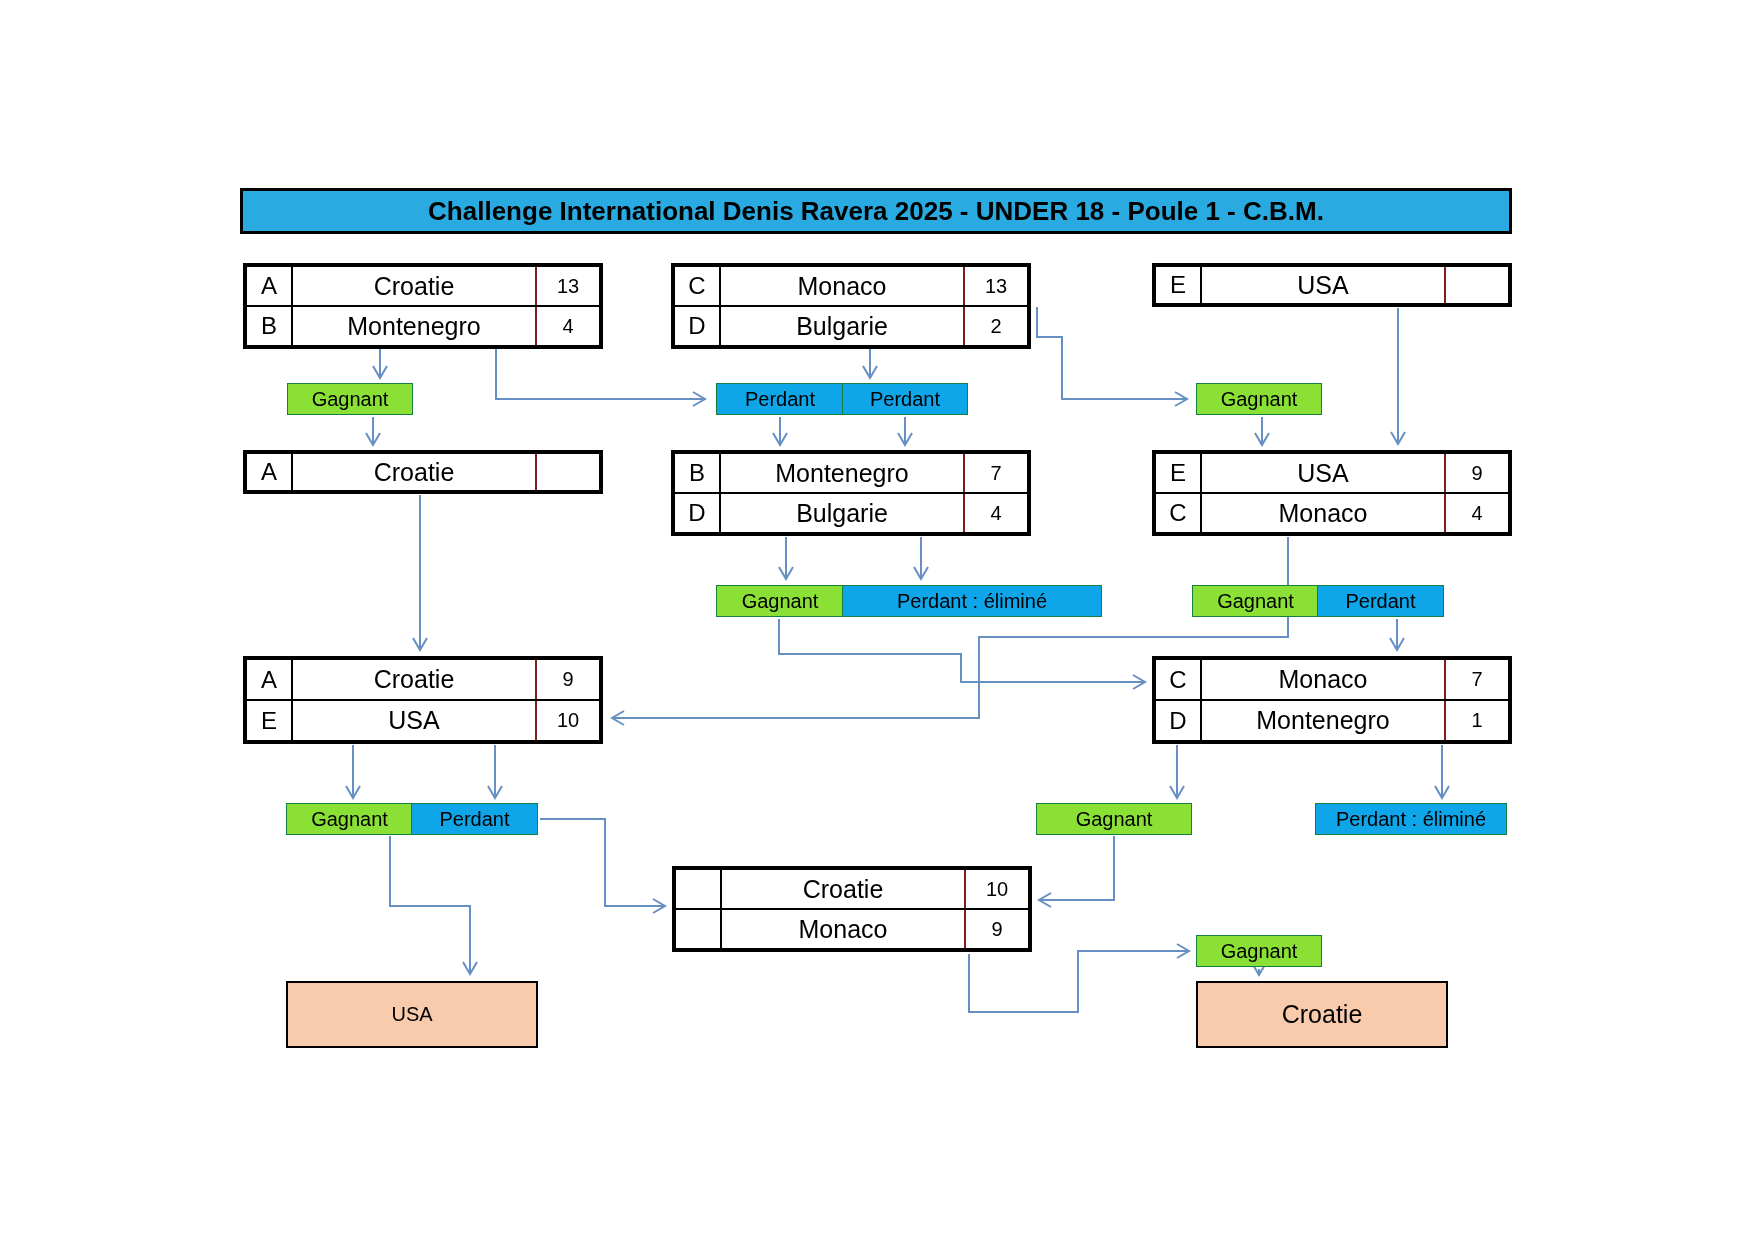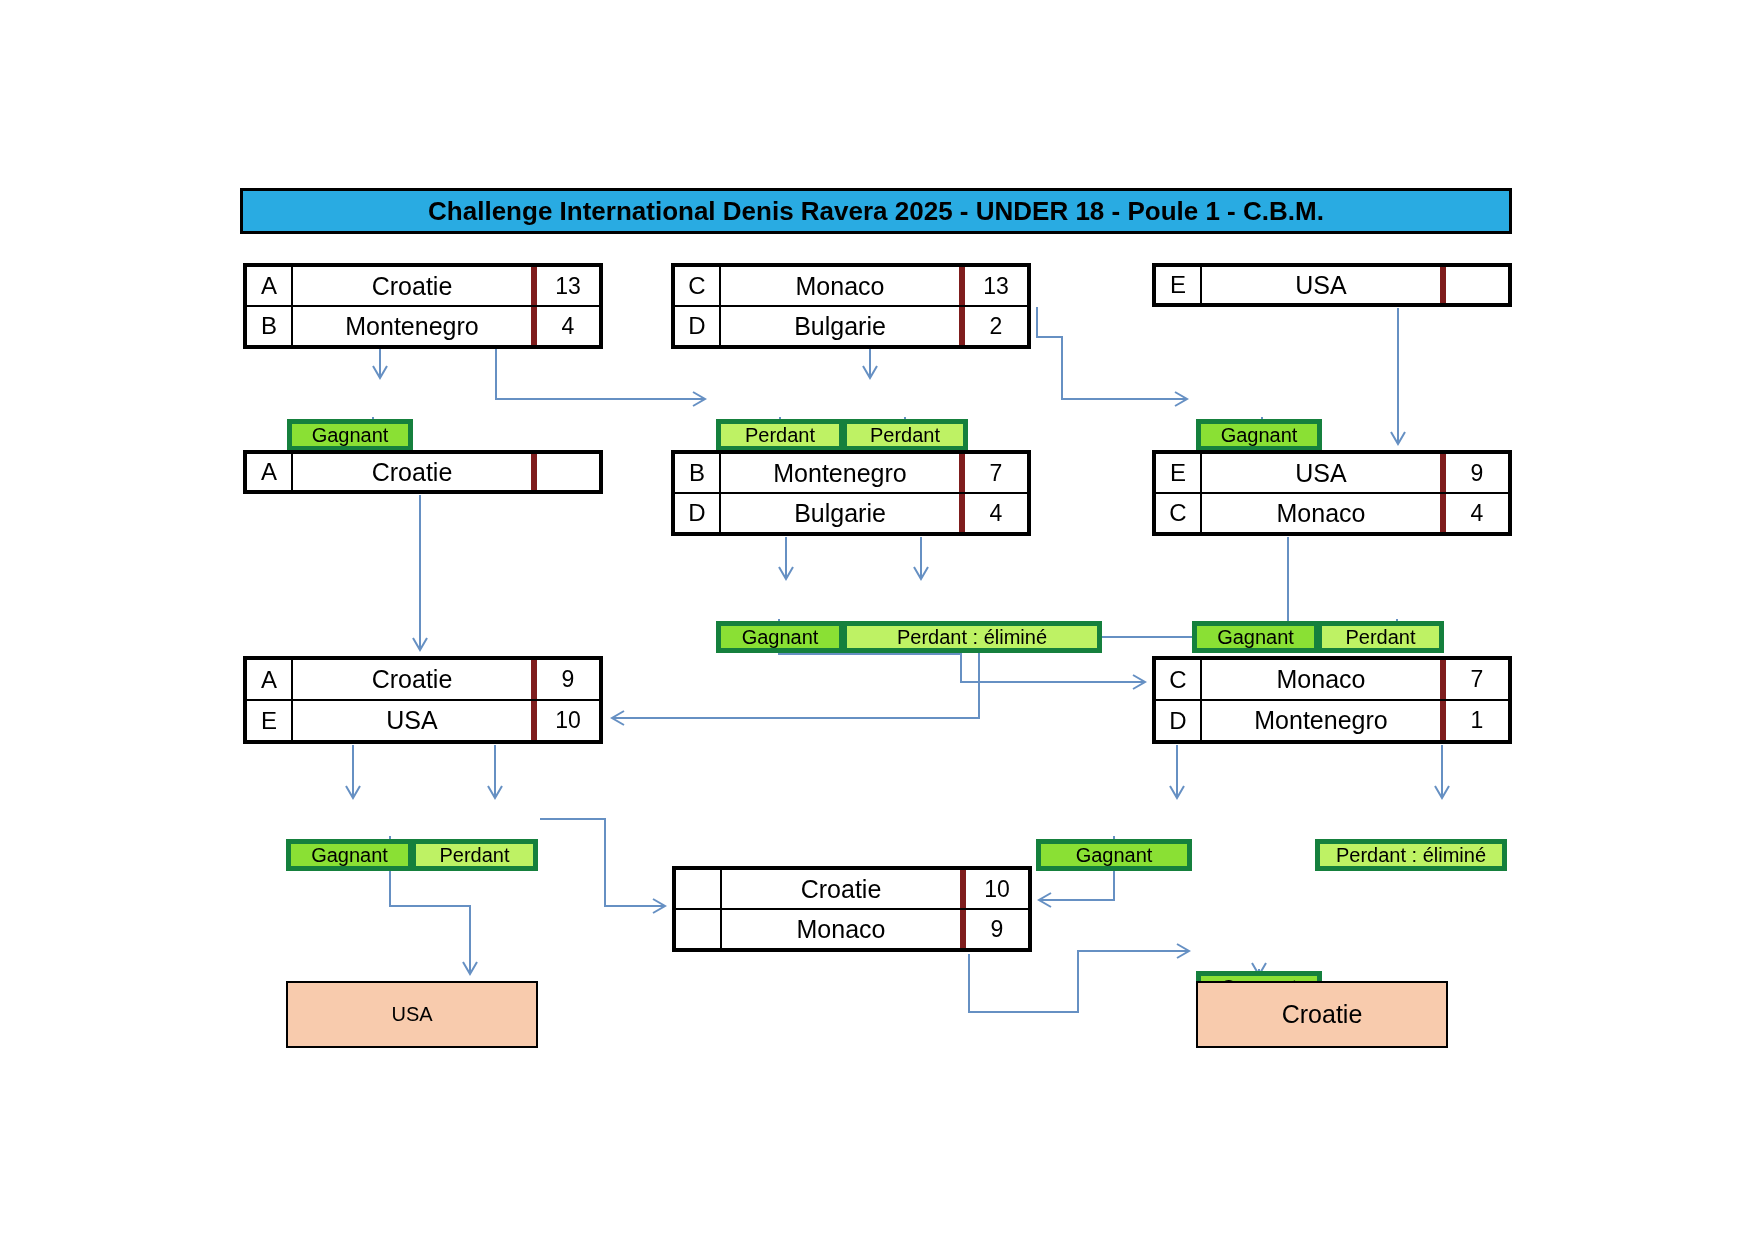--- a/index.html
+++ b/index.html
@@ -12,28 +12,28 @@
          display:flex;align-items:center;justify-content:center;
          font-weight:bold;font-size:26px;z-index:2;}
 
   .match{position:absolute;border:4px solid #000;background:#fff;
          box-sizing:border-box;display:flex;flex-direction:column;z-index:2;}
   .mrow{display:flex;flex:1;min-height:0;}
   .mrow.sep{border-top:2px solid #000;}
   .cl{width:44px;border-right:2px solid #000;display:flex;align-items:center;
       justify-content:center;font-size:24px;}
   .ct{flex:1;display:flex;align-items:center;justify-content:center;font-size:25px;}
-  .cs{width:62px;border-left:6px solid #7f1d1d;display:flex;align-items:center;
-      justify-content:center;font-size:23px;}
-
-  .lbl{position:absolute;border:5px solid #15803d;box-sizing:border-box;
+  .cs{width:62px;border-left:2px solid #7f1d1d;display:flex;align-items:center;
+      justify-content:center;font-size:20px;}
+
+  .lbl{position:absolute;border:1px solid #15803d;box-sizing:border-box;
        display:flex;align-items:center;justify-content:center;
-       font-size:20px;z-index:2;margin-top:36px;}
+       font-size:20px;z-index:2;}
   .green{background:#8AE034;}
-  .peach{background:#bef264;}
+  .peach{background:#0ea5e9;}
 
   .result{position:absolute;border:2px solid #000;background:#F8CBAD;
           box-sizing:border-box;display:flex;align-items:center;
           justify-content:center;z-index:2;}
   .result.small{font-size:20px;}
   .result.big{font-size:25px;}
 </style>
 </head>
 <body>
 

